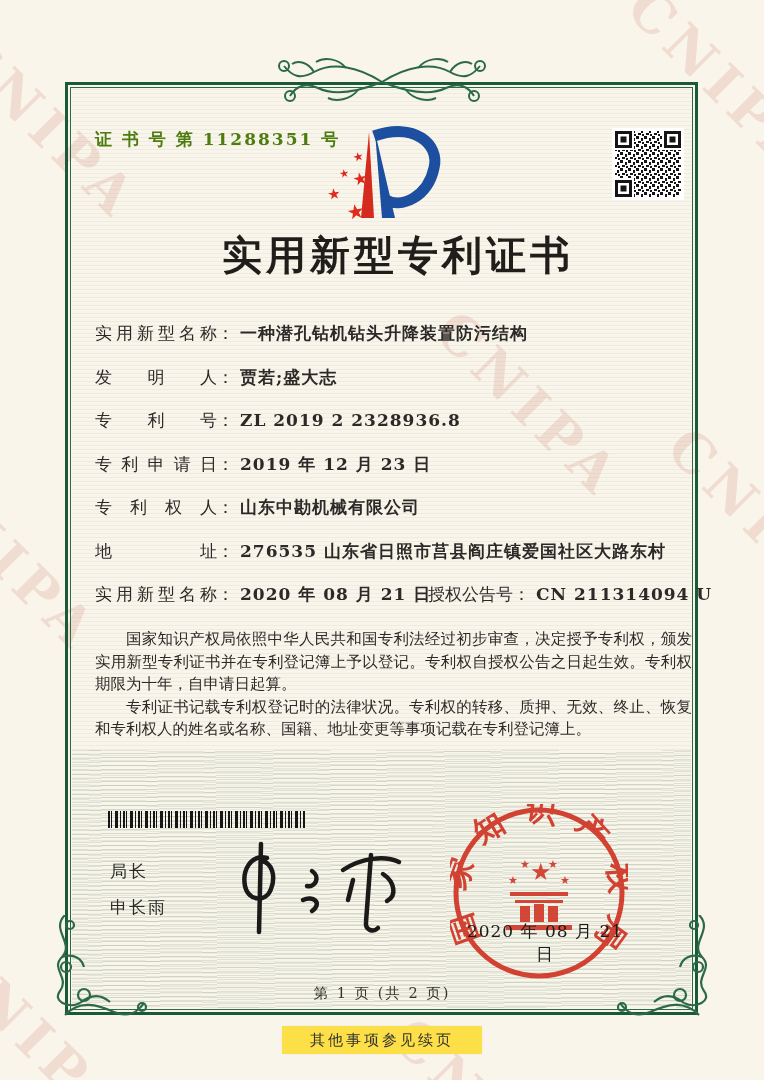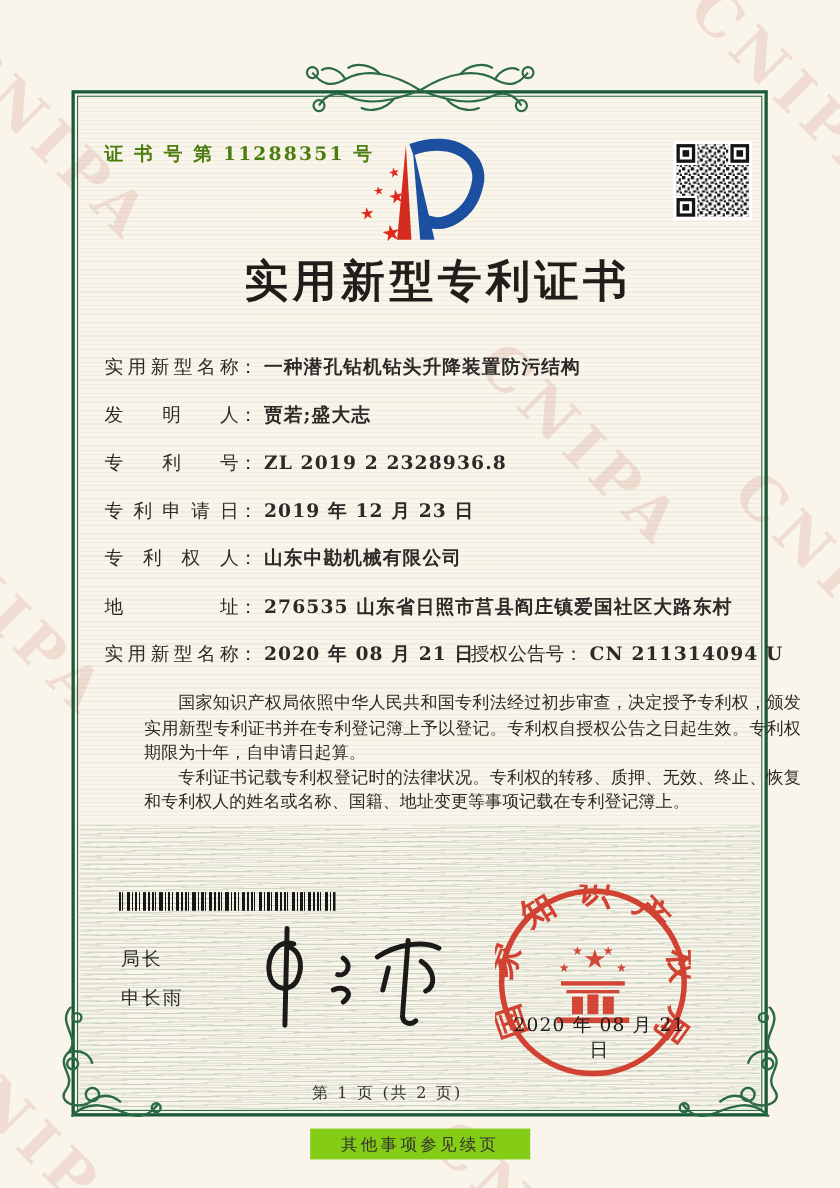--- a/index.html
+++ b/index.html
@@ -57,21 +57,21 @@
     text-align:justify;text-align-last:justify;
     vertical-align:top;
   }
   .colon{display:inline-block;}
   .fvalue{margin-left:6px;letter-spacing:1px;font-weight:bold;}
   .grant-row{position:absolute;z-index:4;left:95px;top:583px;width:600px;font-size:17px;white-space:nowrap;}
   .grant-second{position:absolute;left:310px;top:0;padding-left:23px;}
   
   .paras{
     position:absolute;z-index:4;left:95px;top:628px;width:597px;
-    font-size:15.5px;line-height:22.6px;text-align:justify;color:#2b2a28;margin-left:36px;
+    font-size:15.5px;line-height:22.6px;text-align:justify;color:#2b2a28;
   }
   .paras p{margin:0;text-indent:2em;}
   
   .barcode{
     position:absolute;z-index:4;left:108px;top:811px;width:197px;height:17px;
     background:repeating-linear-gradient(90deg,
       #161616 0 2px, transparent 2px 3px,
       #161616 3px 4px, transparent 4px 7px,
       #161616 7px 10px, transparent 10px 12px,
       #161616 12px 13px, transparent 13px 15px);
@@ -81,26 +81,26 @@
   .director-name{position:absolute;z-index:4;left:110px;top:896px;font-size:17px;letter-spacing:2px;}
   .signature{position:absolute;z-index:4;left:215px;top:838px;}
   
   .seal{position:absolute;z-index:5;left:450px;top:804px;opacity:.92;}
   .seal-date{
     position:absolute;z-index:6;left:455px;top:920px;width:180px;
     text-align:center;font-size:17px;letter-spacing:1px;color:#1c1b19;
   }
   
   .page-ind{
-    position:absolute;z-index:4;left:0;top:984px;width:704px;
+    position:absolute;z-index:4;left:0;top:984px;width:764px;
     text-align:center;font-size:14.5px;letter-spacing:2px;color:#33322f;
   }
   .cont-note{
     position:absolute;z-index:4;left:282px;top:1026px;width:200px;height:28px;
-    background:#84cc16;box-shadow:0 0 2px rgba(0,0,0,.05);
+    background:#fde047;box-shadow:0 0 2px rgba(0,0,0,.05);
     text-align:center;line-height:28px;font-size:15px;letter-spacing:3px;color:#33322f;
   }
 </style>
 </head>
 <body>
 
 <div class="page">
 
   <div class="wm" style="left:-15px;top:20px;">CNIPA</div>
   <div class="wm" style="left:660px;top:-25px;">CNIPA</div>

